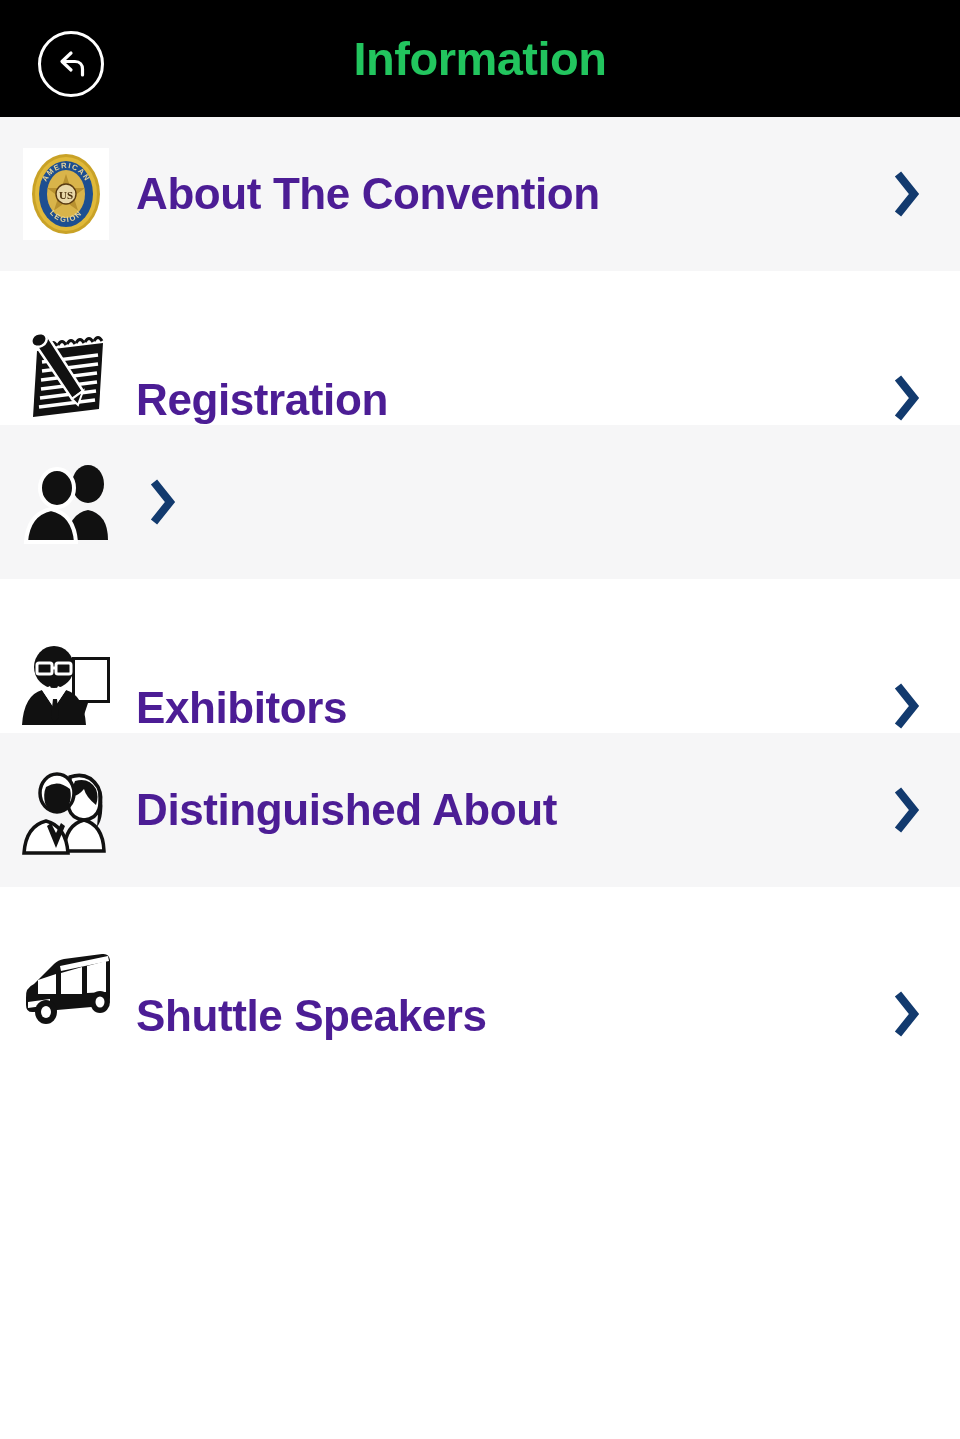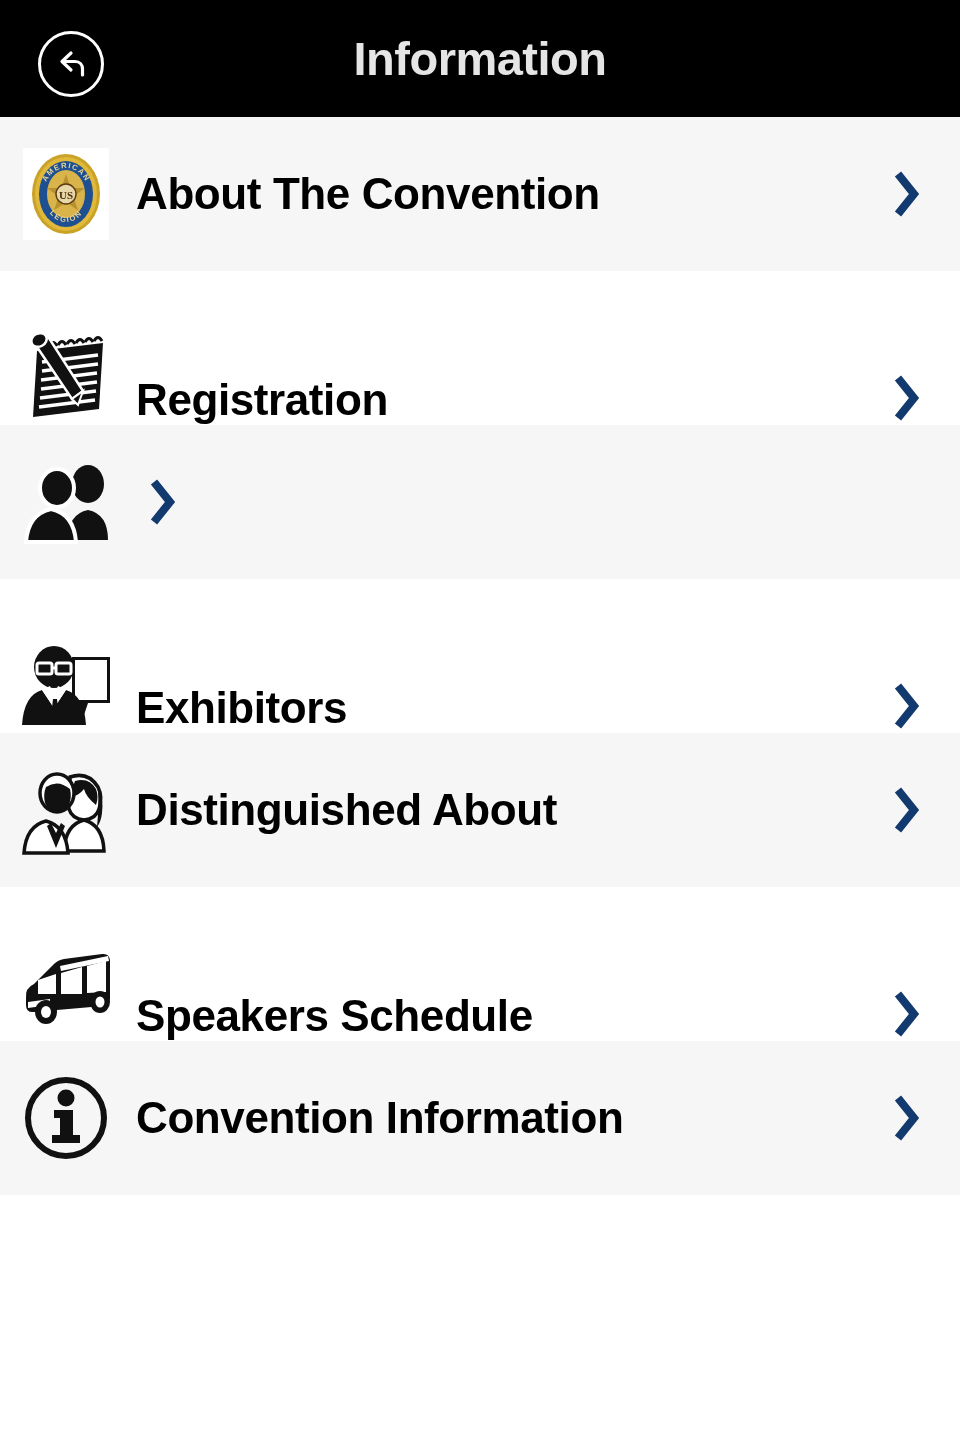--- a/index.html
+++ b/index.html
@@ -23,21 +23,21 @@
     border:3px solid #ffffff;
     border-radius:50%;
     display:flex; align-items:center; justify-content:center;
     cursor:pointer;
     background:transparent;
   }
   .back-btn svg { display:block; }
   .header-title {
     width:100%;
     text-align:center;
-    color:#e5e5e5;
+    color:#22c55e;
     font-size:47px;
     font-weight:bold;
     letter-spacing:-0.5px;
     line-height:117px;
     user-select:none;
   }
 
   
   .list { width:960px; background:#ffffff; }
   .row {
@@ -53,21 +53,21 @@
     width:120px;
     min-width:120px;
     height:100px;
     display:flex; align-items:center; justify-content:center;
     margin-left:6px;
   }
   .row-icon svg { display:block; }
 
   .row-label {
     flex:1;
-    color:#000000;
+    color:#4c1d95;
     font-size:44px;
     font-weight:bold;
     letter-spacing:-0.4px;
     white-space:nowrap;
     user-select:none;
     padding-left:10px;
   }
 
   .row-chevron {
     width:90px; min-width:90px;
@@ -264,39 +264,24 @@
         <polygon points="44,16 92,6 93,11 45,21" fill="#ffffff"></polygon>
 
         <polygon points="12,52 34,49 34,55 12,58" fill="#ffffff"></polygon>
 
         <ellipse cx="30" cy="62" rx="11" ry="12" fill="#111111"></ellipse>
         <ellipse cx="30" cy="62" rx="5" ry="6" fill="#ffffff"></ellipse>
         <ellipse cx="84" cy="52" rx="10" ry="11" fill="#111111"></ellipse>
         <ellipse cx="84" cy="52" rx="4.5" ry="5.5" fill="#ffffff"></ellipse>
       </svg>
     </div>
-    <div class="row-label">Speakers Schedule</div>
-    <div class="row-chevron">
-      <svg width="34" height="54" viewBox="0 0 34 54">
-        <path d="M9 7 L25 27 L9 47" fill="none" stroke="#123a6e" stroke-width="8" stroke-linecap="butt" stroke-linejoin="miter"></path>
-      </svg>
-    </div>
-  </div>
-
-  <div class="row alt">
-    <div class="row-icon">
-      <svg width="90" height="90" viewBox="0 0 90 90">
-        <circle cx="45" cy="45" r="38" fill="none" stroke="#111111" stroke-width="6"></circle>
-        <circle cx="45" cy="25" r="8.5" fill="#111111"></circle>
-        <polygon points="33,37 52,37 52,62 59,62 59,70 31,70 31,62 39,62 39,45 33,45" fill="#111111"></polygon>
-      </svg>
-    </div>
-    <div class="row-label">Convention Information</div>
-    <div class="row-chevron">
-      <svg width="34" height="54" viewBox="0 0 34 54">
-        <path d="M9 7 L25 27 L9 47" fill="none" stroke="#123a6e" stroke-width="8" stroke-linecap="butt" stroke-linejoin="miter"></path>
-      </svg>
-    </div>
-  </div>
+    <div class="row-label">Shuttle Speakers</div>
+    <div class="row-chevron">
+      <svg width="34" height="54" viewBox="0 0 34 54">
+        <path d="M9 7 L25 27 L9 47" fill="none" stroke="#123a6e" stroke-width="8" stroke-linecap="butt" stroke-linejoin="miter"></path>
+      </svg>
+    </div>
+  </div>
+
 
 </div>
 
 <div class="filler"></div>
 
 </body></html>

